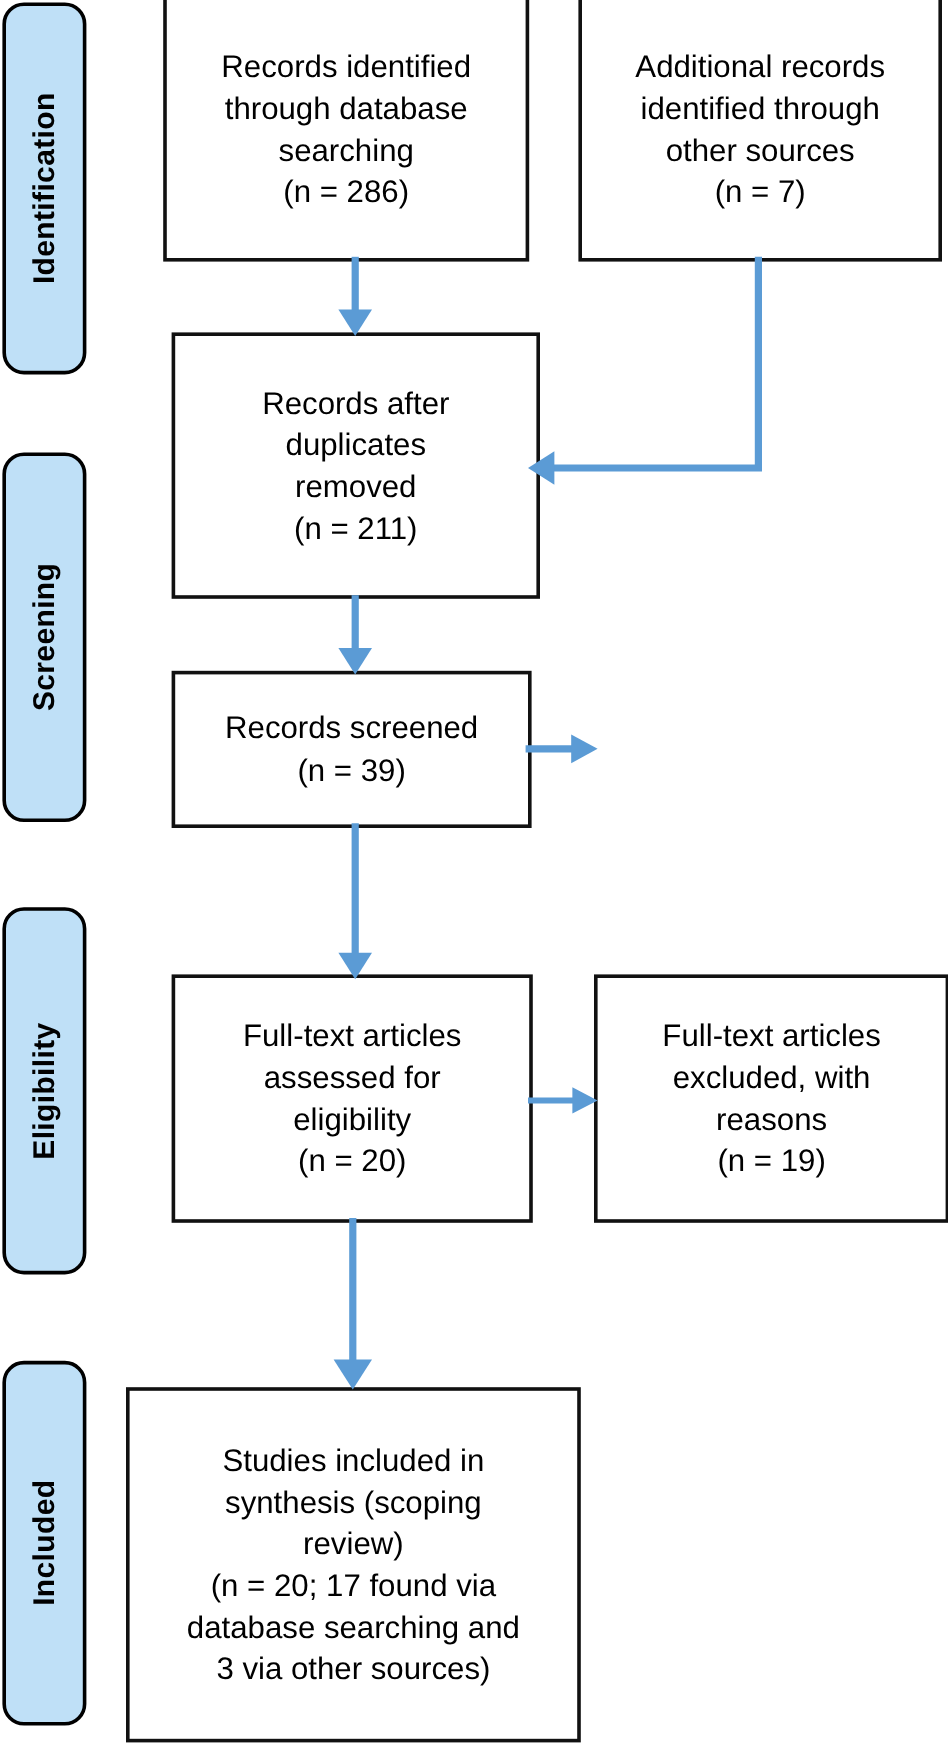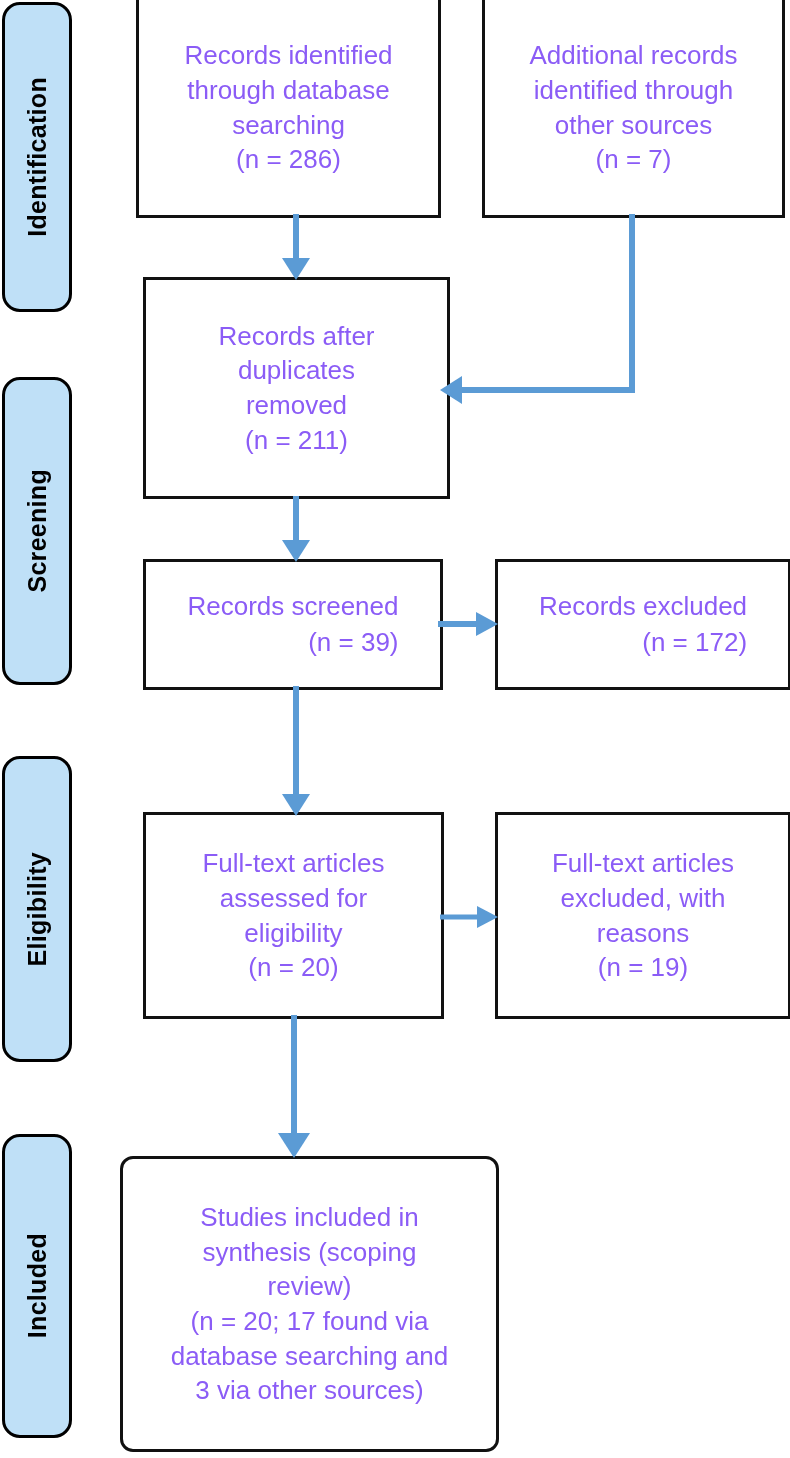--- a/index.html
+++ b/index.html
@@ -49,25 +49,25 @@
     box-sizing: border-box;
     display: flex;
     align-items: center;
     justify-content: center;
     text-align: center;
     padding: 4px 8px;
   }
   .flow-box .box-text {
     font-size: 26px;
     line-height: 1.33;
-    color: #8b5cf6;
+    color: #000000;
     white-space: pre-line;
     font-family: "Liberation Sans", sans-serif;
   }
-  .flow-box.compact .box-text { line-height: 1.35; text-align: right; }
+  .flow-box.compact .box-text { line-height: 1.35; }
 
   
   .conn {
     position: absolute;
   }
   .conn svg { display: block; overflow: visible; }
 </style>
 </head>
 <body>
 
@@ -108,40 +108,36 @@
 duplicates
 removed
 (n = 211)</span>
   </div>
 
   <div class="flow-box compact" style="left:143px; top:559px; width:300px; height:131px;">
     <span class="box-text">Records screened
 (n = 39)</span>
   </div>
 
-  <div class="flow-box compact" style="left:495px; top:559px; width:296px; height:131px;">
-    <span class="box-text">Records excluded
-(n = 172)</span>
-  </div>
 
   <div class="flow-box" style="left:143px; top:812px; width:301px; height:207px;">
     <span class="box-text">Full-text articles
 assessed for
 eligibility
 (n = 20)</span>
   </div>
 
   <div class="flow-box" style="left:495px; top:812px; width:296px; height:207px;">
     <span class="box-text">Full-text articles
 excluded, with
 reasons
 (n = 19)</span>
   </div>
 
-  <div class="flow-box" style="left:120px; top:1156px; width:379px; height:296px;border-radius:13px;">
+  <div class="flow-box" style="left:105px; top:1156px; width:379px; height:296px;">
     <span class="box-text">Studies included in
 synthesis (scoping
 review)
 (n = 20; 17 found via
 database searching and
 3 via other sources)</span>
   </div>
 
   <div class="conn" style="left:272px; top:214px; width:48px; height:68px;">
     <svg width="48" height="68" viewBox="0 0 48 68">

